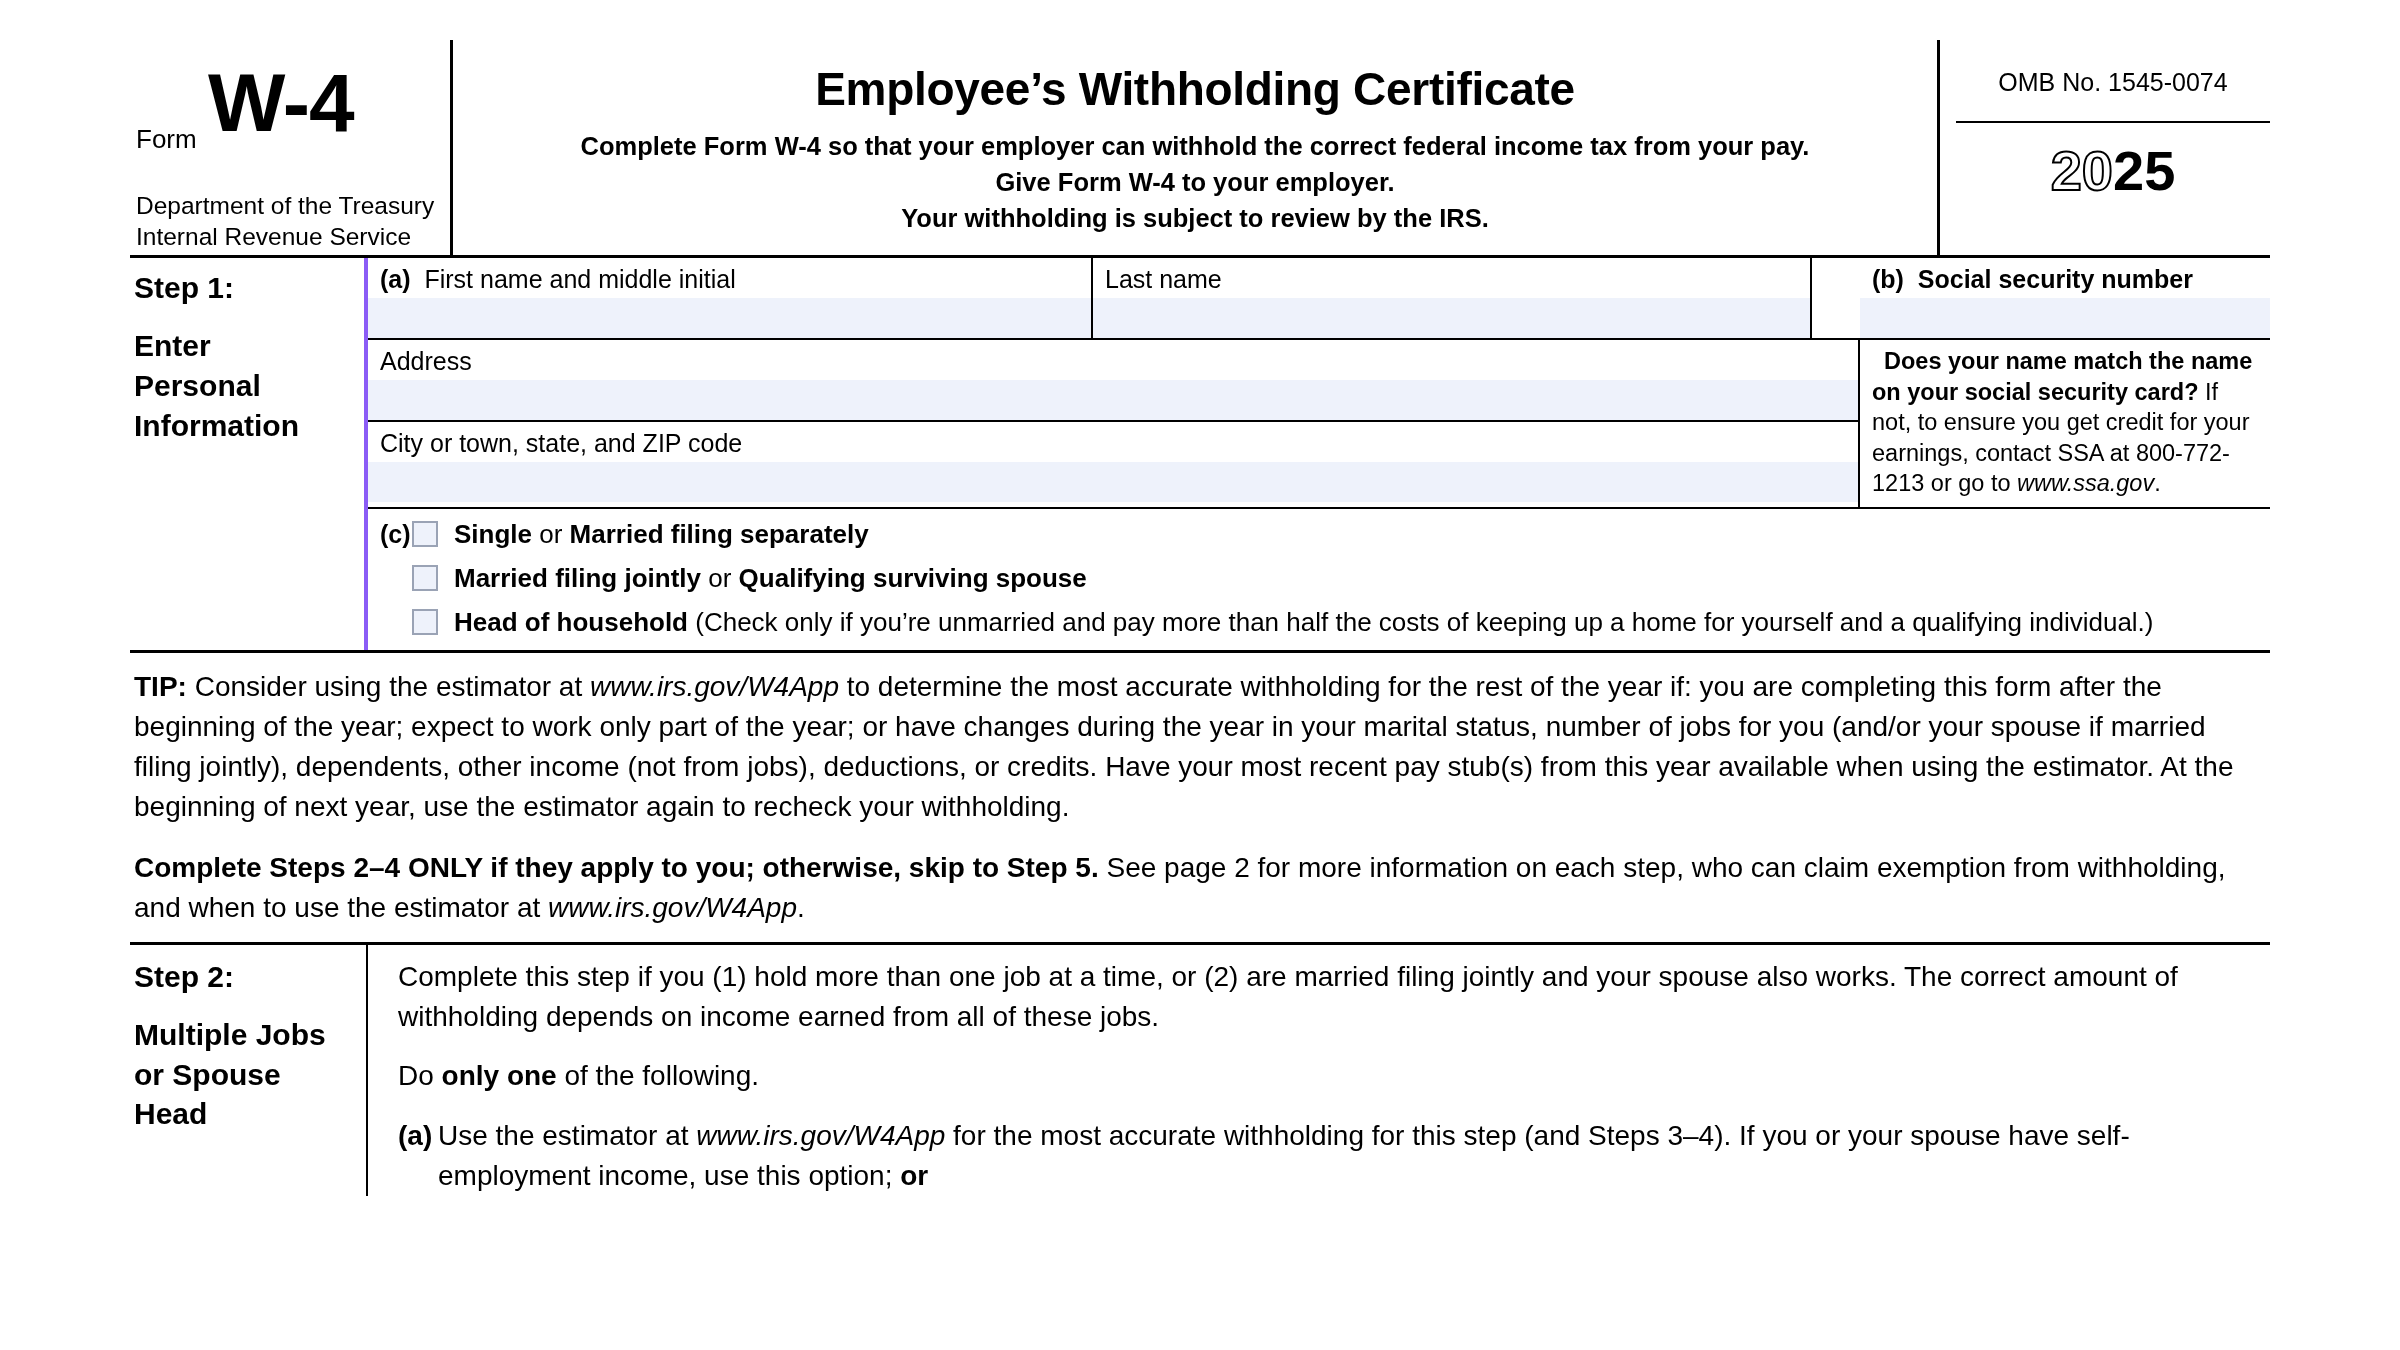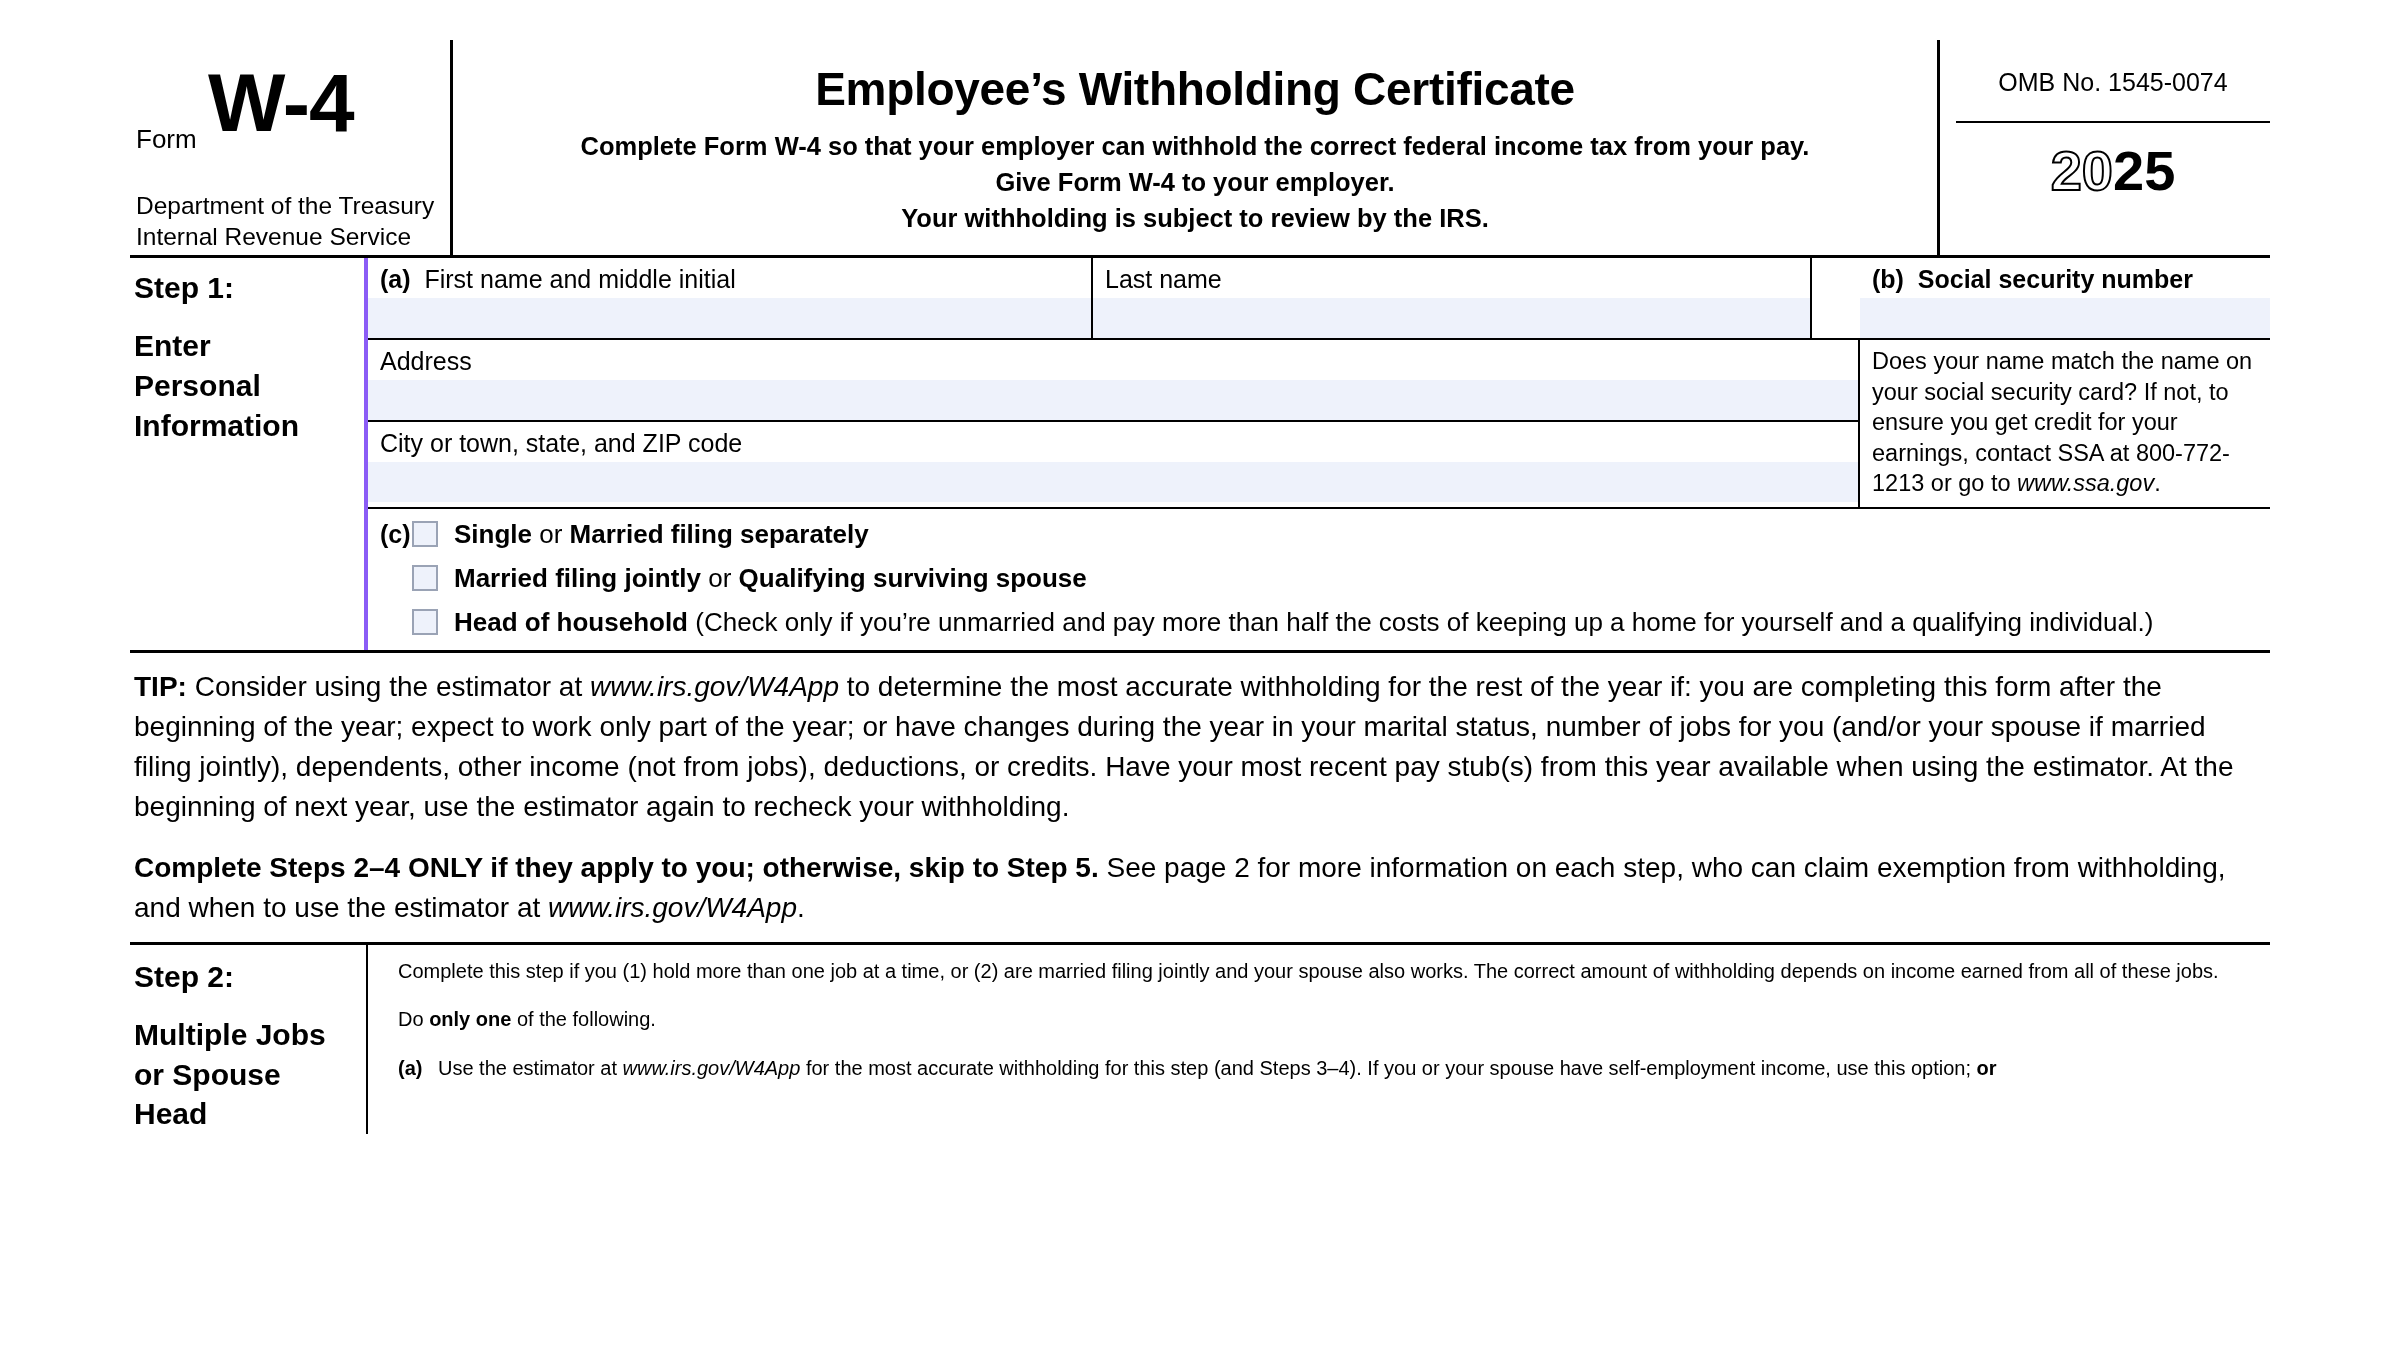--- a/index.html
+++ b/index.html
@@ -140,21 +140,21 @@
   .row-sep { border-bottom: 2px solid #000; }
 
   .addr-wrap { display: flex; border-bottom: 2px solid #000; }
   .addr-left { flex: 1; border-right: 2px solid #000; }
   .ssn-note {
     width: 410px;
     font-size: 23.5px;
     line-height: 1.3;
     padding: 6px 10px 8px 12px;
   }
-  .ssn-note b { font-weight: 400; }
+  .ssn-note b { font-weight: 700; margin-left: 12px; }
   .ssn-note i { font-style: italic; }
 
   .filing {
     padding: 10px 0 12px 0;
   }
   .filing-row {
     display: flex;
     align-items: flex-start;
     font-size: 26px;
     margin-bottom: 13px;
@@ -200,21 +200,21 @@
     border-right: 2px solid #000;
     padding: 12px 4px 0 4px;
     font-size: 30px;
     font-weight: 700;
     line-height: 1.33;
   }
   .step2-label .s2t { margin-bottom: 18px; }
   .step2-body {
     flex: 1;
     padding: 12px 0 0 30px;
-    font-size: 20px;
+    font-size: 28px;
     line-height: 1.42;
   }
   .step2-body p { margin: 0 0 20px 0; }
   .step2-body b { font-weight: 700; }
   .step2-body i { font-style: italic; }
   .hang {
     display: flex;
   }
   .hang .mk {
     width: 40px;

